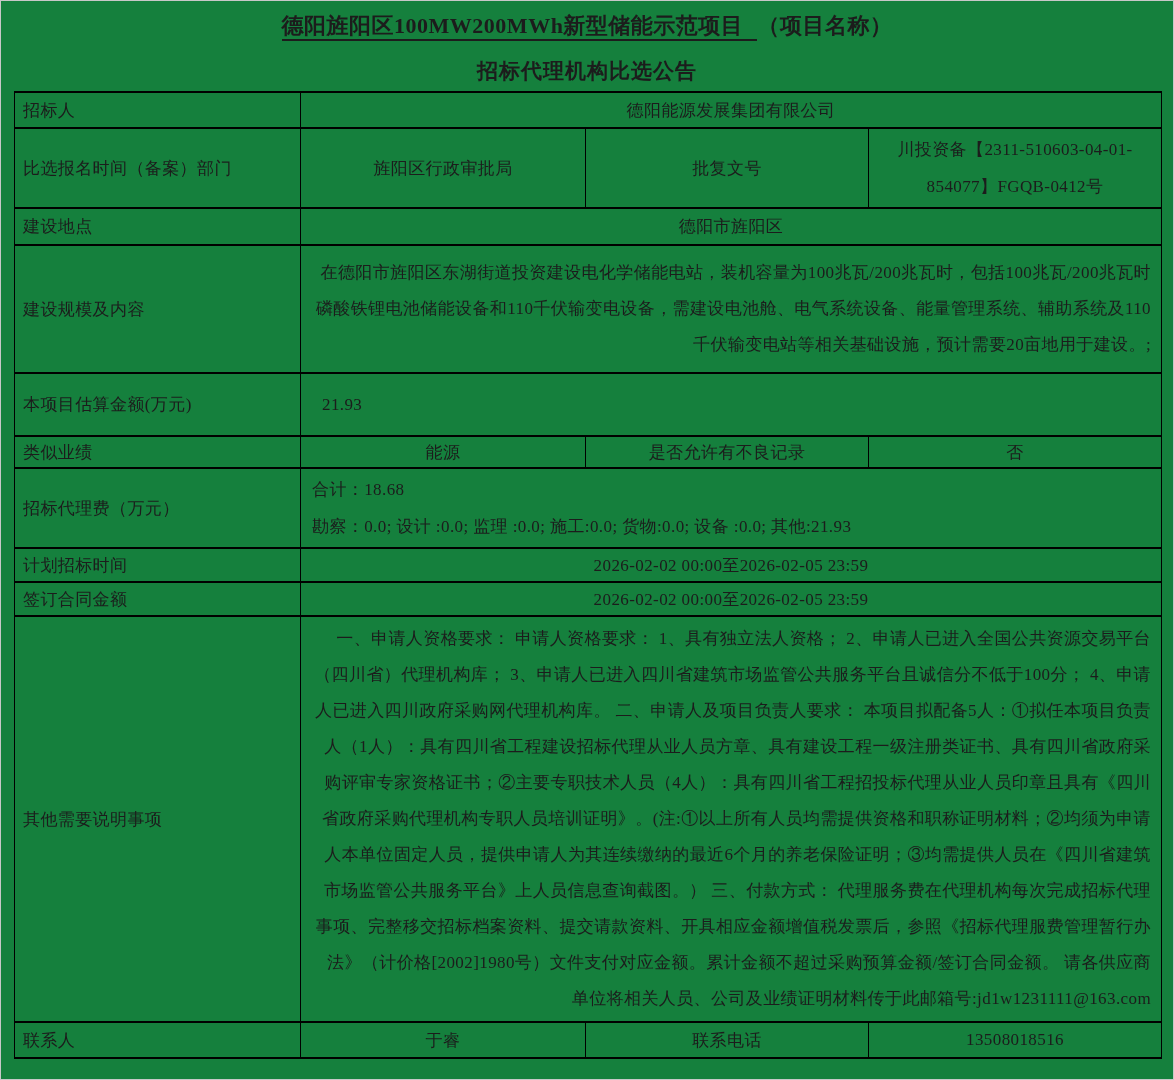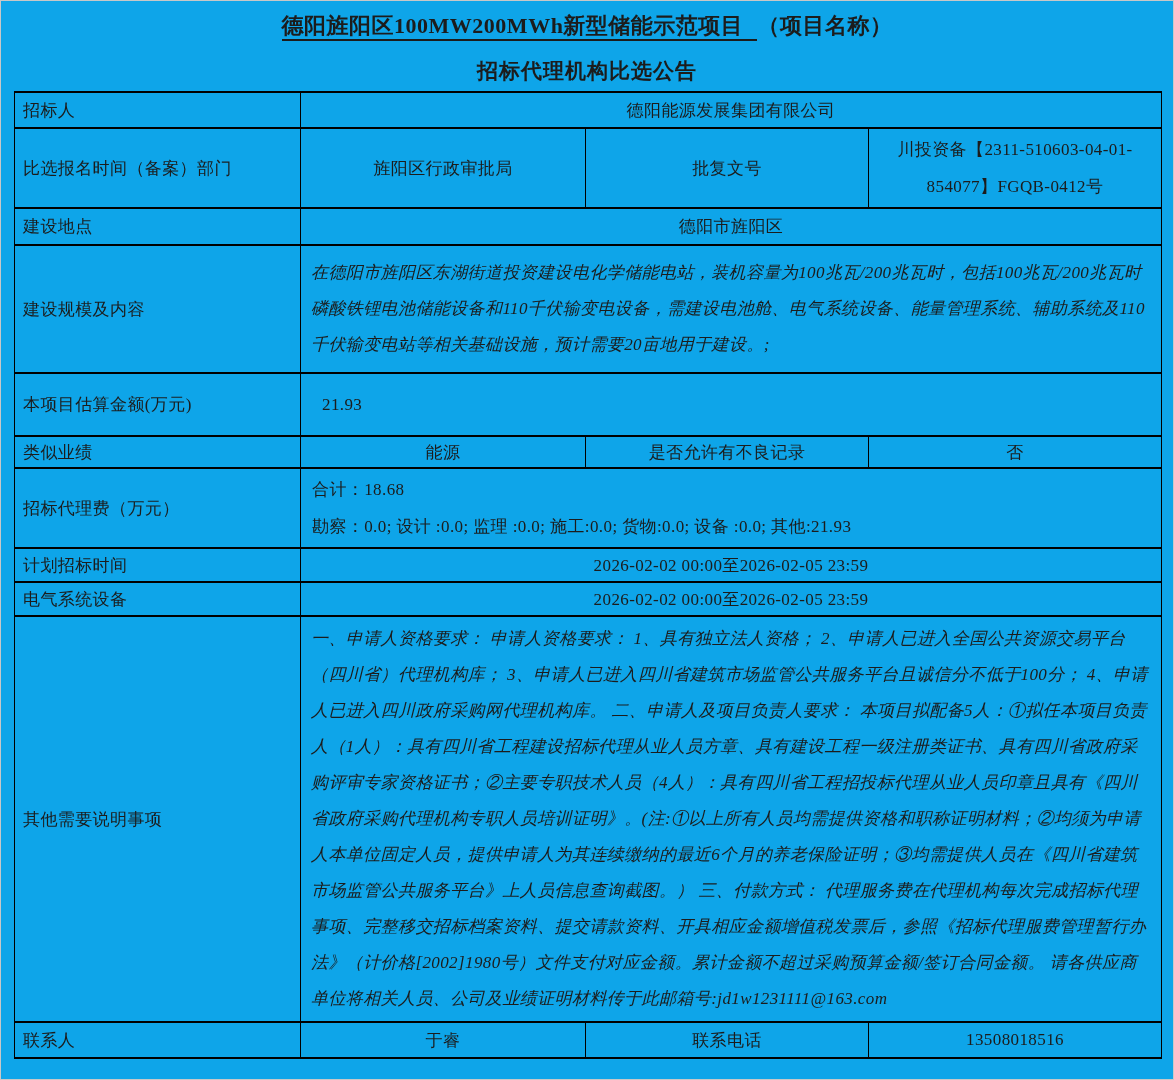--- a/index.html
+++ b/index.html
@@ -4,21 +4,21 @@
 <style>
   * { box-sizing: border-box; margin: 0; padding: 0; }
   html, body { background: #ffffff; }
   body {
     font-family: "Liberation Serif", "DejaVu Serif", serif;
     color: #1c1c1c;
   }
   .page {
     width: 1174px;
     height: 1080px;
-    background: #0ea5e9;
+    background: #15803d;
     border: 1px solid #c8c8c8;
     overflow: hidden;
     position: relative;
   }
   .doc { padding: 0 13px; }
 
   
   .title-block { text-align: center; padding-top: 8px; height: 77px; }
   .title-line {
     font-size: 22px;
@@ -53,24 +53,23 @@
     border-top: 2px solid #000;
     border-bottom: 2px solid #000;
     vertical-align: middle;
     padding: 2px 8px;
     letter-spacing: 0.4px;
   }
   td.label   { text-align: left; margin-left: 12px; }
   td.center  { text-align: center; }
   td.left    { text-align: left; padding-left: 21px; }
   td.longtext {
-    text-align: left;
+    text-align: right;
     line-height: 36px;
     padding: 4px 10px;
-    font-style: italic;
   }
   td.feecell { line-height: 37px; padding-left: 11px; }
 </style>
 </head>
 <body>
 
 <div class="page">
   <div class="doc">
 
     <div class="title-block">
@@ -129,21 +128,21 @@
           <div>勘察：0.0; 设计 :0.0; 监理 :0.0; 施工:0.0; 货物:0.0; 设备 :0.0; 其他:21.93</div>
         </td>
       </tr>
 
       <tr style="height:34px">
         <td class="label">计划招标时间</td>
         <td class="center" colspan="3">2026-02-02 00:00至2026-02-05 23:59</td>
       </tr>
 
       <tr style="height:34px">
-        <td class="label">电气系统设备</td>
+        <td class="label">签订合同金额</td>
         <td class="center" colspan="3">2026-02-02 00:00至2026-02-05 23:59</td>
       </tr>
 
       <tr style="height:396px">
         <td class="label">其他需要说明事项</td>
         <td class="longtext" colspan="3">一、申请人资格要求： 申请人资格要求： 1、具有独立法人资格； 2、申请人已进入全国公共资源交易平台（四川省）代理机构库； 3、申请人已进入四川省建筑市场监管公共服务平台且诚信分不低于100分； 4、申请人已进入四川政府采购网代理机构库。 二、申请人及项目负责人要求： 本项目拟配备5人：①拟任本项目负责人（1人）：具有四川省工程建设招标代理从业人员方章、具有建设工程一级注册类证书、具有四川省政府采购评审专家资格证书；②主要专职技术人员（4人）：具有四川省工程招投标代理从业人员印章且具有《四川省政府采购代理机构专职人员培训证明》。(注:①以上所有人员均需提供资格和职称证明材料；②均须为申请人本单位固定人员，提供申请人为其连续缴纳的最近6个月的养老保险证明；③均需提供人员在《四川省建筑市场监管公共服务平台》上人员信息查询截图。） 三、付款方式： 代理服务费在代理机构每次完成招标代理事项、完整移交招标档案资料、提交请款资料、开具相应金额增值税发票后，参照《招标代理服费管理暂行办法》（计价格[2002]1980号）文件支付对应金额。累计金额不超过采购预算金额/签订合同金额。 请各供应商单位将相关人员、公司及业绩证明材料传于此邮箱号:jd1w1231111@163.com</td>
       </tr>
 
       <tr style="height:36px">
         <td class="label">联系人</td>

